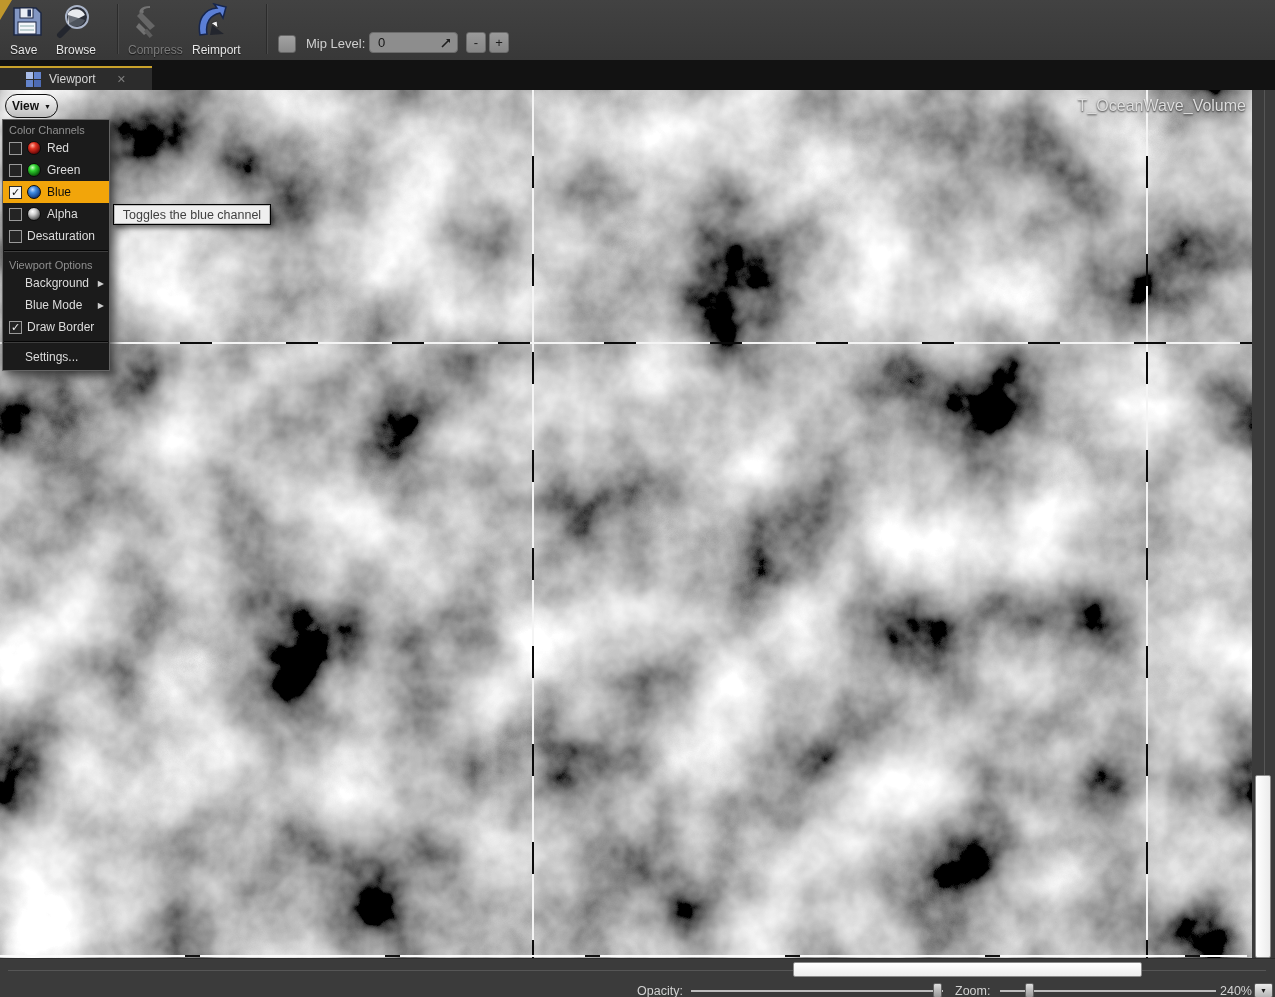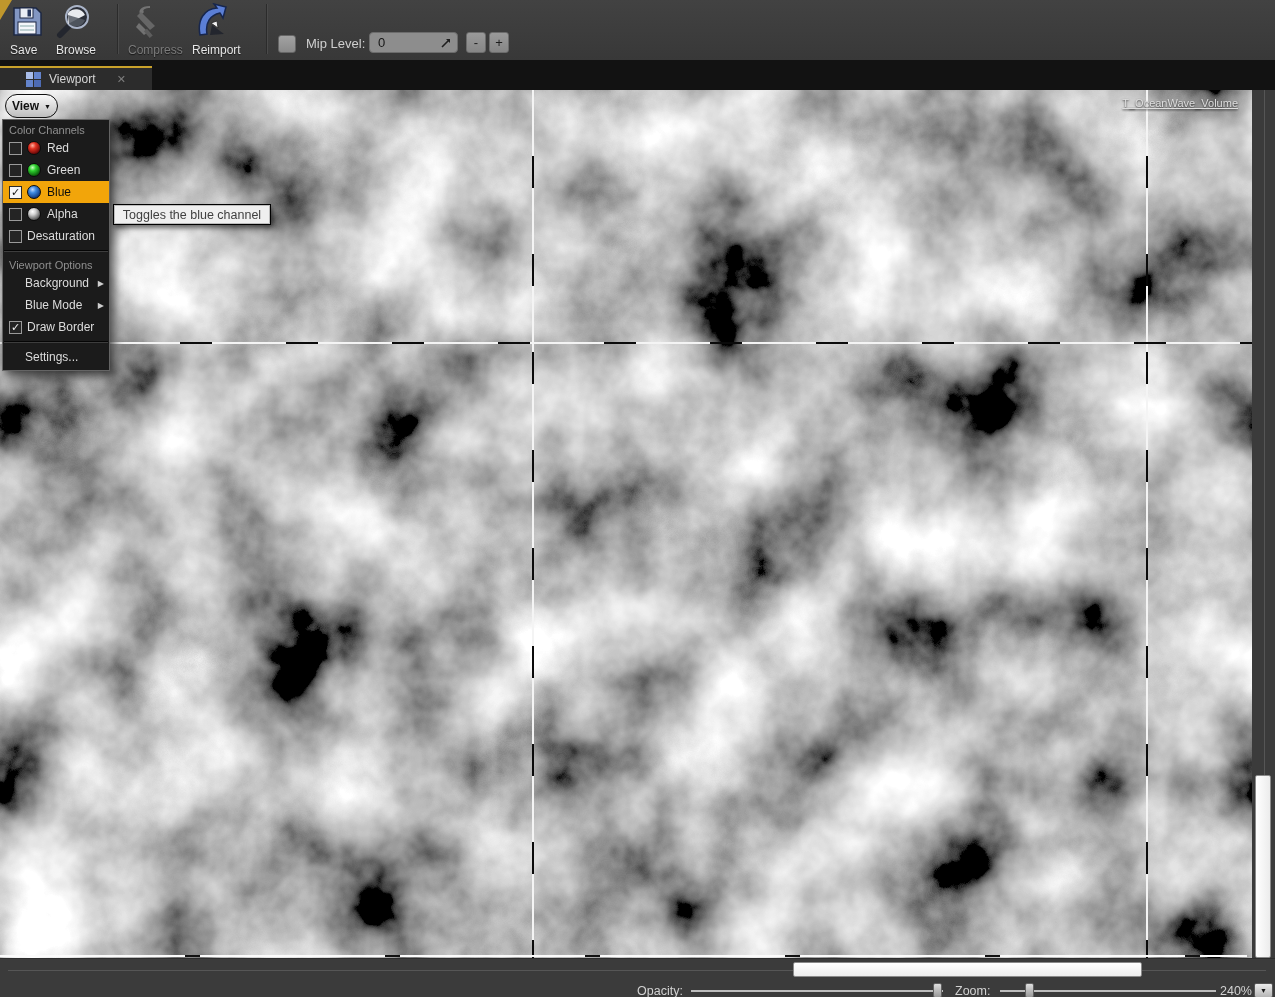--- a/index.html
+++ b/index.html
@@ -40,22 +40,22 @@
     overflow:hidden;z-index:1;}
   .viewport svg.noise{position:absolute;left:0;top:0;}
   .tile-line{position:absolute;z-index:3;}
   .tl-v{width:2px;height:868px;top:0;background:repeating-linear-gradient(180deg,#f4f4f4 0 66px,#0a0a0a 66px 98px);}
   .tl-v1{left:532px;}
   .tl-v2{left:1146px;}
   .tl-h1{left:0;top:252px;width:1252px;height:2px;
     background:repeating-linear-gradient(90deg,#f4f4f4 0 74px,#0a0a0a 74px 106px);}
   .tl-h2{left:0;top:865px;width:1247px;height:2px;
     background:repeating-linear-gradient(90deg,#fbfbfb 0 185px,#111 185px 200px);}
-  .texture-name{position:absolute;top:7px;right:14px;color:#dedede;font-size:11px;
-    text-shadow:0 1px 2px rgba(0,0,0,.8);z-index:4;text-decoration:underline;}
+  .texture-name{position:absolute;top:7px;right:6px;color:#dedede;font-size:16px;
+    text-shadow:0 1px 2px rgba(0,0,0,.8);z-index:4;}
   
   .v-scroll{position:absolute;left:1252px;top:90px;width:23px;height:868px;background:#3b3b3b;z-index:5;}
   .v-groove{position:absolute;left:12px;top:0;width:1px;height:100%;background:#565656;}
   .v-thumb{position:absolute;left:3px;top:685px;width:16px;height:183px;
     background:linear-gradient(90deg,#ffffff,#ececec);border:1px solid #8a8a8a;border-radius:2px;box-sizing:border-box;}
   
   .bottom-bar{position:absolute;left:0;top:958px;width:1275px;height:39px;background:#3b3b3b;
     border-top:1px solid #2c2c2c;z-index:10;box-sizing:border-box;}
   .h-groove{position:absolute;left:8px;top:11px;width:1258px;height:1px;background:#565656;}
   .h-thumb{position:absolute;left:793px;top:3px;width:349px;height:15px;

